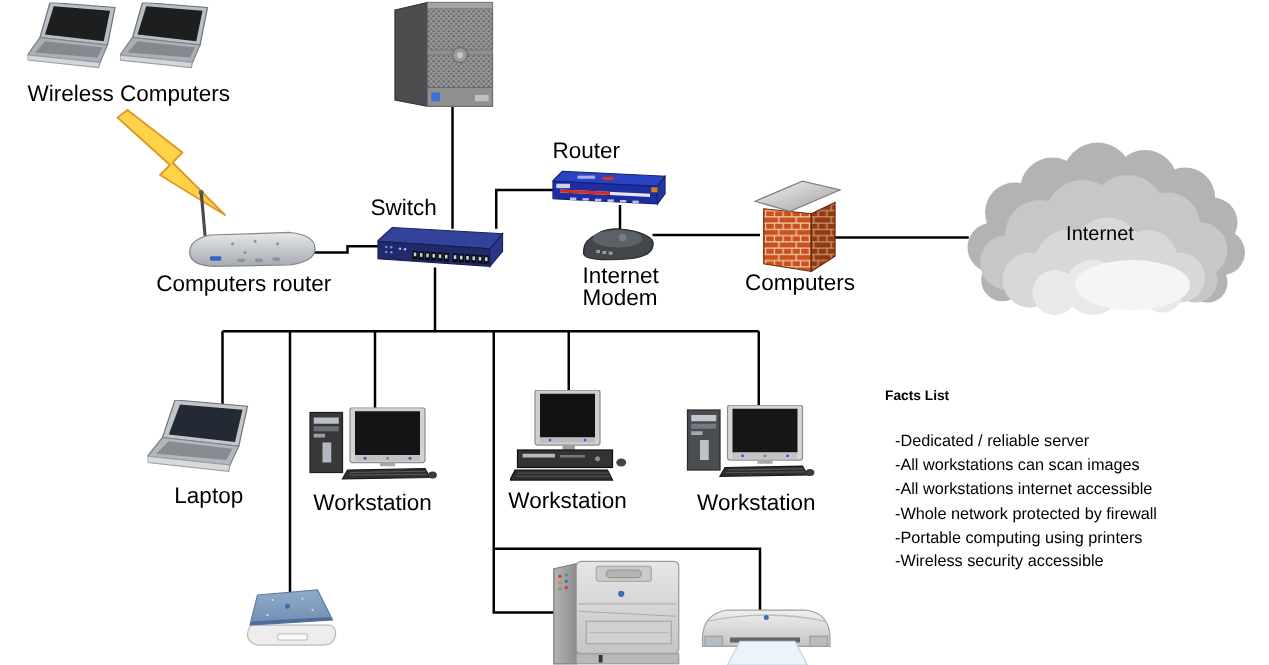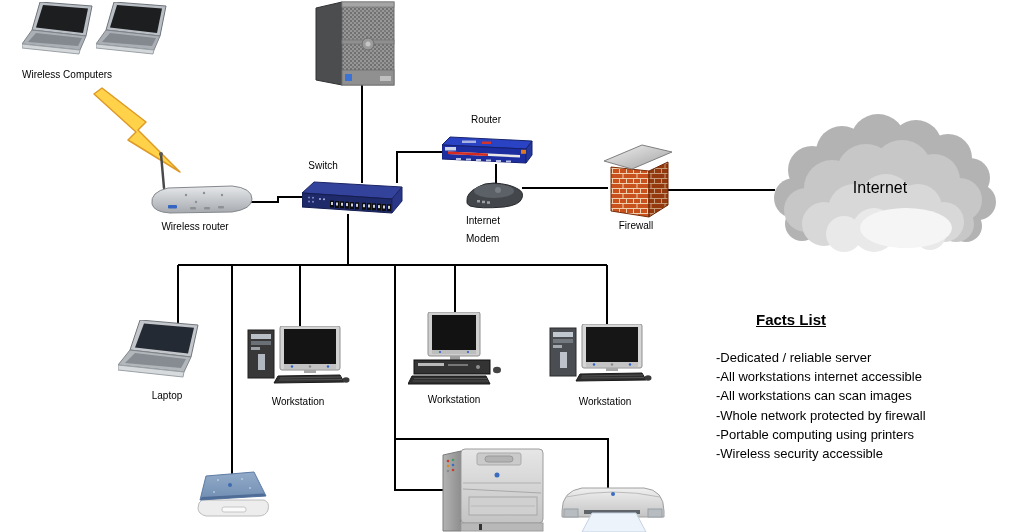--- a/index.html
+++ b/index.html
@@ -1,24 +1,24 @@
 <!DOCTYPE html>
 <html><head>
 <meta charset="utf-8">
 <style>
   html,body{margin:0;padding:0;background:#fff;}
   #stage{position:relative;width:1015px;height:532px;background:#fff;overflow:hidden;
          font-family:"Liberation Sans",sans-serif;color:#000;}
   .abs{position:absolute;}
-  .label{position:absolute;font-size:10px;line-height:16px;white-space:nowrap;color:#000;}
+  .label{position:absolute;font-size:18px;line-height:16px;white-space:nowrap;color:#000;}
   .label.center{text-align:center;}
   .label.pre{white-space:pre-line;}
   #internet-label{font-size:16px;}
   #facts{position:absolute;left:708px;top:311px;width:300px;}
-  #facts-title{font-size:15px;font-weight:bold;text-decoration:underline;margin-bottom:20px;margin-left:48px;}
+  #facts-title{font-size:11px;font-weight:bold;margin-bottom:20px;}
   .fact-item{font-size:13px;line-height:19.2px;white-space:nowrap;}
   svg{display:block;}
 </style>
 </head>
 <body>
 
 <div id="stage">
 
   <svg class="abs" style="left:0;top:0" width="1015" height="532" viewBox="0 0 1015 532">
     <g stroke="#000" stroke-width="2" fill="none">
@@ -376,37 +376,37 @@
       <path d="M10,18 Q57,8 104,18" stroke="#bbbbbb" fill="none"></path>
       <circle cx="57" cy="15" r="2" fill="#3a6cc0"></circle>
       <rect x="8" y="30" width="14" height="8" fill="#b7bcc1" stroke="#9aa0a5"></rect>
       <rect x="92" y="30" width="14" height="8" fill="#b7bcc1" stroke="#9aa0a5"></rect>
       <rect x="28" y="31" width="56" height="4" fill="#5f646a"></rect>
       <polygon points="36,34 80,34 90,53 26,53" fill="#edf3fb" stroke="#c5d2e2"></polygon>
     </svg>
   </div>
 
   <div class="label" style="left:22px;top:67px">Wireless Computers</div>
-  <div class="label center" style="left:125px;top:219px;width:140px">Wireless router</div>
+  <div class="label center" style="left:125px;top:219px;width:140px">Computers router</div>
   <div class="label center" style="left:278px;top:158px;width:90px">Switch</div>
-  <div class="label center" style="left:441px;top:112px;width:90px">Router</div>
+  <div class="label center" style="left:424px;top:112px;width:90px">Router</div>
   <div class="label pre" style="left:466px;top:212px;line-height:17.5px">Internet
 Modem</div>
-  <div class="label center" style="left:596px;top:218px;width:80px">Firewall</div>
+  <div class="label center" style="left:596px;top:218px;width:80px">Computers</div>
   <div class="label center" id="internet-label" style="left:820px;top:180px;width:120px">Internet</div>
   <div class="label center" style="left:127px;top:388px;width:80px">Laptop</div>
   <div class="label center" style="left:248px;top:394px;width:100px">Workstation</div>
   <div class="label center" style="left:404px;top:392px;width:100px">Workstation</div>
   <div class="label center" style="left:555px;top:394px;width:100px">Workstation</div>
 
   <div id="facts">
     <div id="facts-title">Facts List</div>
     <div style="padding-left:8px">
         <div class="fact-item">-Dedicated / reliable server</div>
+        <div class="fact-item">-All workstations can scan images</div>
         <div class="fact-item">-All workstations internet accessible</div>
-        <div class="fact-item">-All workstations can scan images</div>
         <div class="fact-item">-Whole network protected by firewall</div>
         <div class="fact-item">-Portable computing using printers</div>
         <div class="fact-item">-Wireless security accessible</div>
       </div>
   </div>
 
 </div>
 
 </body></html>

